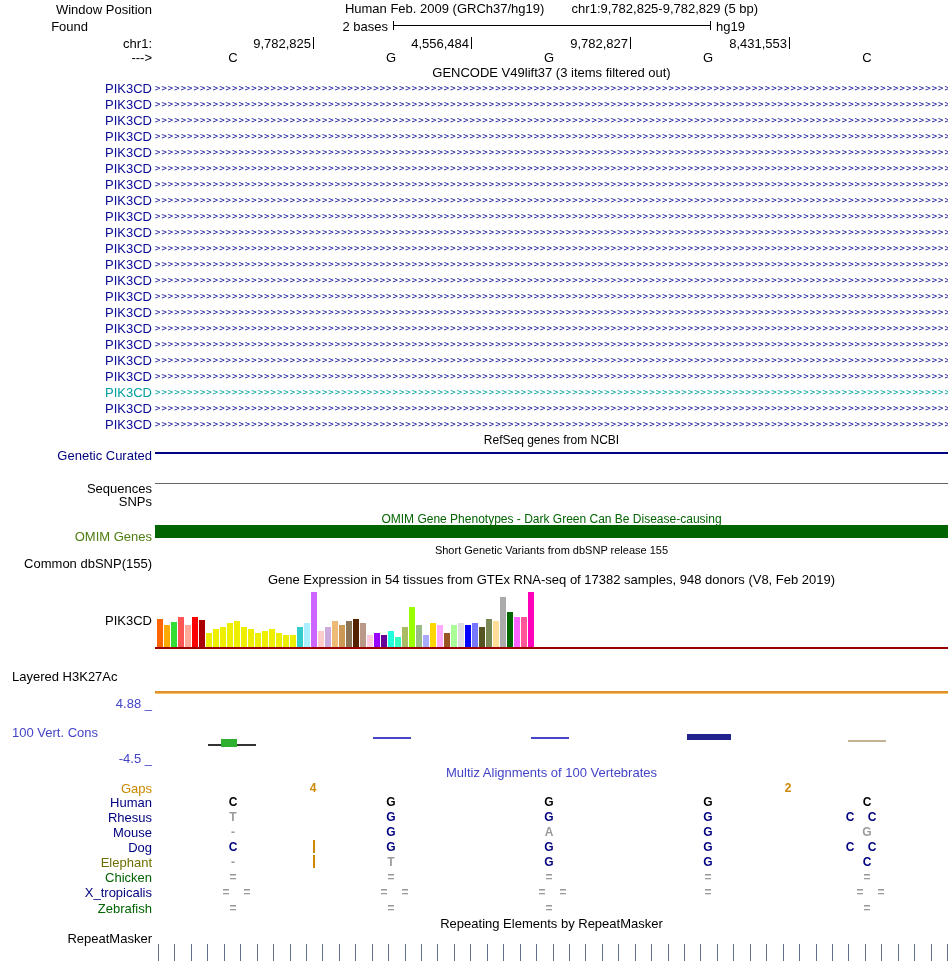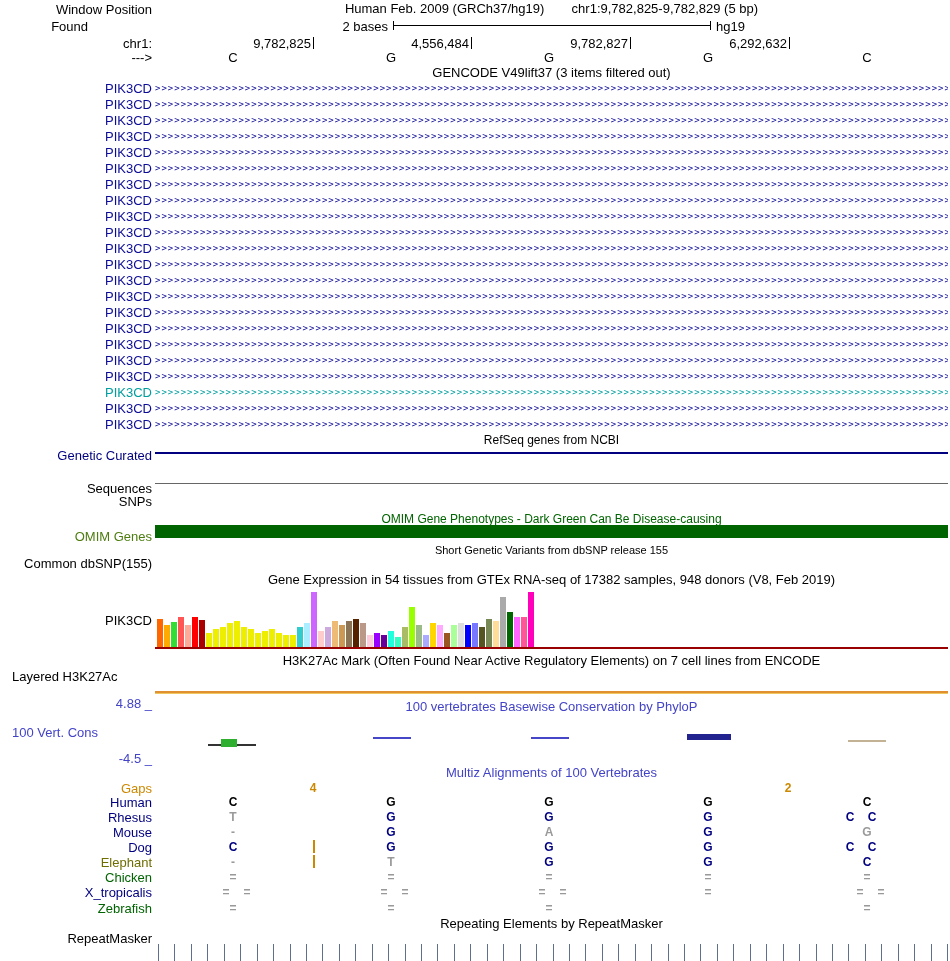--- a/index.html
+++ b/index.html
@@ -66,42 +66,40 @@
   <div class="glabel" style="top: 530px; line-height: 13px; color: #4d7c0f;">OMIM Genes</div>
   <div class="bar" style="left: 155px; top: 525px; width: 793px; height: 13px; background: rgb(0, 100, 0);"></div>
 
   <div class="ltit small" style="top:543px">Short Genetic Variants from dbSNP release 155</div>
   <div class="glabel" style="top:556px">Common dbSNP(155)</div>
 
   <div class="ltit" style="top:573px">Gene Expression in 54 tissues from GTEx RNA-seq of 17382 samples, 948 donors (V8, Feb 2019)</div>
   <div class="glabel" style="top:613px">PIK3CD</div>
   <div class="bar" style="left: 155px; top: 647px; width: 793px; height: 2px; background: rgb(153, 0, 0);"></div>
 
-  <div class="ltit" style="top:654px">H3K27Ac Mark (Often Found Near Active Regulatory Elements) on 7 cell lines from ENCODE</div>
   <div class="llabel" style="top:669px">Layered H3K27Ac</div>
   <div class="bar" style="left: 155px; top: 691px; width: 793px; height: 2px; background: rgb(224, 144, 48);"></div>
   <div class="bar" style="left: 155px; top: 693px; width: 793px; height: 1px; background: rgb(239, 199, 94);"></div>
 
   <div class="glabel" style="top: 696px; color: rgb(67, 67, 200);">4.88 _</div>
-  <div class="ltit" style="top: 700px; color: rgb(67, 67, 200);">100 vertebrates Basewise Conservation by PhyloP</div>
   <div class="llabel" style="top: 725px; color: rgb(67, 67, 200);">100 Vert. Cons</div>
   <div class="glabel" style="top: 751px; color: rgb(67, 67, 200);">-4.5 _</div>
 
   <div class="ltit" style="top: 766px; color: rgb(67, 67, 200);">Multiz Alignments of 100 Vertebrates</div>
 
   <div class="ltit" style="top:917px">Repeating Elements by RepeatMasker</div>
   <div class="glabel" style="top:931px">RepeatMasker</div>
 
 <div style="position: absolute; left: 208px; top: 36px; width: 103px; text-align: right; font-size: 13px; line-height: 15px;">9,782,825</div>
     <div style="position: absolute; left: 313px; top: 37px; width: 1px; height: 12px; background: rgb(0, 0, 0);"></div>
     <div style="position: absolute; left: 366px; top: 36px; width: 103px; text-align: right; font-size: 13px; line-height: 15px;">4,556,484</div>
     <div style="position: absolute; left: 471px; top: 37px; width: 1px; height: 12px; background: rgb(0, 0, 0);"></div>
     <div style="position: absolute; left: 525px; top: 36px; width: 103px; text-align: right; font-size: 13px; line-height: 15px;">9,782,827</div>
     <div style="position: absolute; left: 630px; top: 37px; width: 1px; height: 12px; background: rgb(0, 0, 0);"></div>
-    <div style="position: absolute; left: 684px; top: 36px; width: 103px; text-align: right; font-size: 13px; line-height: 15px;">6,292,632</div>
+    <div style="position: absolute; left: 684px; top: 36px; width: 103px; text-align: right; font-size: 13px; line-height: 15px;">8,431,553</div>
     <div style="position: absolute; left: 789px; top: 37px; width: 1px; height: 12px; background: rgb(0, 0, 0);"></div>
     <div style="position: absolute; left: 226px; top: 50px; width: 14px; text-align: center; font-size: 13px; line-height: 15px;">C</div>
     <div style="position: absolute; left: 384px; top: 50px; width: 14px; text-align: center; font-size: 13px; line-height: 15px;">G</div>
     <div style="position: absolute; left: 542px; top: 50px; width: 14px; text-align: center; font-size: 13px; line-height: 15px;">G</div>
     <div style="position: absolute; left: 701px; top: 50px; width: 14px; text-align: center; font-size: 13px; line-height: 15px;">G</div>
     <div style="position: absolute; left: 860px; top: 50px; width: 14px; text-align: center; font-size: 13px; line-height: 15px;">C</div>
     <div style="position: absolute; left: 0px; top: 81px; width: 152px; text-align: right; color: rgb(12, 12, 150); font-size: 13px; line-height: 15px; cursor: pointer;">PIK3CD</div>
     <div style="position: absolute; left: 155px; top: 80px; width: 793px; height: 16px; line-height: 16px; overflow: hidden; white-space: nowrap; color: rgb(12, 12, 150); font-size: 9px; letter-spacing: 1px; font-family: &quot;DejaVu Sans Mono&quot;, monospace;">&gt;&gt;&gt;&gt;&gt;&gt;&gt;&gt;&gt;&gt;&gt;&gt;&gt;&gt;&gt;&gt;&gt;&gt;&gt;&gt;&gt;&gt;&gt;&gt;&gt;&gt;&gt;&gt;&gt;&gt;&gt;&gt;&gt;&gt;&gt;&gt;&gt;&gt;&gt;&gt;&gt;&gt;&gt;&gt;&gt;&gt;&gt;&gt;&gt;&gt;&gt;&gt;&gt;&gt;&gt;&gt;&gt;&gt;&gt;&gt;&gt;&gt;&gt;&gt;&gt;&gt;&gt;&gt;&gt;&gt;&gt;&gt;&gt;&gt;&gt;&gt;&gt;&gt;&gt;&gt;&gt;&gt;&gt;&gt;&gt;&gt;&gt;&gt;&gt;&gt;&gt;&gt;&gt;&gt;&gt;&gt;&gt;&gt;&gt;&gt;&gt;&gt;&gt;&gt;&gt;&gt;&gt;&gt;&gt;&gt;&gt;&gt;&gt;&gt;&gt;&gt;&gt;&gt;&gt;&gt;&gt;&gt;&gt;&gt;&gt;&gt;&gt;&gt;&gt;&gt;&gt;&gt;&gt;&gt;&gt;&gt;&gt;&gt;&gt;&gt;&gt;&gt;&gt;&gt;&gt;&gt;&gt;&gt;&gt;&gt;&gt;&gt;&gt;&gt;&gt;&gt;&gt;&gt;&gt;&gt;&gt;&gt;&gt;&gt;&gt;&gt;&gt;&gt;&gt;&gt;&gt;&gt;&gt;&gt;&gt;&gt;&gt;&gt;&gt;&gt;&gt;&gt;&gt;&gt;&gt;&gt;&gt;&gt;&gt;&gt;&gt;&gt;&gt;&gt;&gt;&gt;&gt;&gt;&gt;&gt;&gt;&gt;&gt;&gt;&gt;&gt;&gt;&gt;&gt;&gt;&gt;&gt;&gt;&gt;&gt;&gt;&gt;&gt;&gt;&gt;&gt;&gt;&gt;&gt;&gt;&gt;&gt;&gt;&gt;&gt;&gt;&gt;&gt;&gt;&gt;&gt;&gt;&gt;&gt;&gt;&gt;&gt;&gt;&gt;&gt;&gt;&gt;&gt;&gt;&gt;&gt;&gt;&gt;&gt;&gt;&gt;&gt;&gt;&gt;&gt;&gt;&gt;&gt;&gt;&gt;&gt;&gt;&gt;&gt;&gt;&gt;&gt;&gt;&gt;&gt;&gt;&gt;&gt;&gt;&gt;&gt;&gt;&gt;&gt;&gt;&gt;&gt;&gt;&gt;&gt;&gt;&gt;&gt;&gt;&gt;&gt;&gt;&gt;&gt;&gt;</div>
     <div style="position: absolute; left: 0px; top: 97px; width: 152px; text-align: right; color: rgb(12, 12, 150); font-size: 13px; line-height: 15px; cursor: pointer;">PIK3CD</div>
     <div style="position: absolute; left: 155px; top: 96px; width: 793px; height: 16px; line-height: 16px; overflow: hidden; white-space: nowrap; color: rgb(12, 12, 150); font-size: 9px; letter-spacing: 1px; font-family: &quot;DejaVu Sans Mono&quot;, monospace;">&gt;&gt;&gt;&gt;&gt;&gt;&gt;&gt;&gt;&gt;&gt;&gt;&gt;&gt;&gt;&gt;&gt;&gt;&gt;&gt;&gt;&gt;&gt;&gt;&gt;&gt;&gt;&gt;&gt;&gt;&gt;&gt;&gt;&gt;&gt;&gt;&gt;&gt;&gt;&gt;&gt;&gt;&gt;&gt;&gt;&gt;&gt;&gt;&gt;&gt;&gt;&gt;&gt;&gt;&gt;&gt;&gt;&gt;&gt;&gt;&gt;&gt;&gt;&gt;&gt;&gt;&gt;&gt;&gt;&gt;&gt;&gt;&gt;&gt;&gt;&gt;&gt;&gt;&gt;&gt;&gt;&gt;&gt;&gt;&gt;&gt;&gt;&gt;&gt;&gt;&gt;&gt;&gt;&gt;&gt;&gt;&gt;&gt;&gt;&gt;&gt;&gt;&gt;&gt;&gt;&gt;&gt;&gt;&gt;&gt;&gt;&gt;&gt;&gt;&gt;&gt;&gt;&gt;&gt;&gt;&gt;&gt;&gt;&gt;&gt;&gt;&gt;&gt;&gt;&gt;&gt;&gt;&gt;&gt;&gt;&gt;&gt;&gt;&gt;&gt;&gt;&gt;&gt;&gt;&gt;&gt;&gt;&gt;&gt;&gt;&gt;&gt;&gt;&gt;&gt;&gt;&gt;&gt;&gt;&gt;&gt;&gt;&gt;&gt;&gt;&gt;&gt;&gt;&gt;&gt;&gt;&gt;&gt;&gt;&gt;&gt;&gt;&gt;&gt;&gt;&gt;&gt;&gt;&gt;&gt;&gt;&gt;&gt;&gt;&gt;&gt;&gt;&gt;&gt;&gt;&gt;&gt;&gt;&gt;&gt;&gt;&gt;&gt;&gt;&gt;&gt;&gt;&gt;&gt;&gt;&gt;&gt;&gt;&gt;&gt;&gt;&gt;&gt;&gt;&gt;&gt;&gt;&gt;&gt;&gt;&gt;&gt;&gt;&gt;&gt;&gt;&gt;&gt;&gt;&gt;&gt;&gt;&gt;&gt;&gt;&gt;&gt;&gt;&gt;&gt;&gt;&gt;&gt;&gt;&gt;&gt;&gt;&gt;&gt;&gt;&gt;&gt;&gt;&gt;&gt;&gt;&gt;&gt;&gt;&gt;&gt;&gt;&gt;&gt;&gt;&gt;&gt;&gt;&gt;&gt;&gt;&gt;&gt;&gt;&gt;&gt;&gt;&gt;&gt;&gt;&gt;&gt;&gt;&gt;&gt;&gt;&gt;&gt;&gt;&gt;&gt;&gt;&gt;&gt;&gt;</div>

